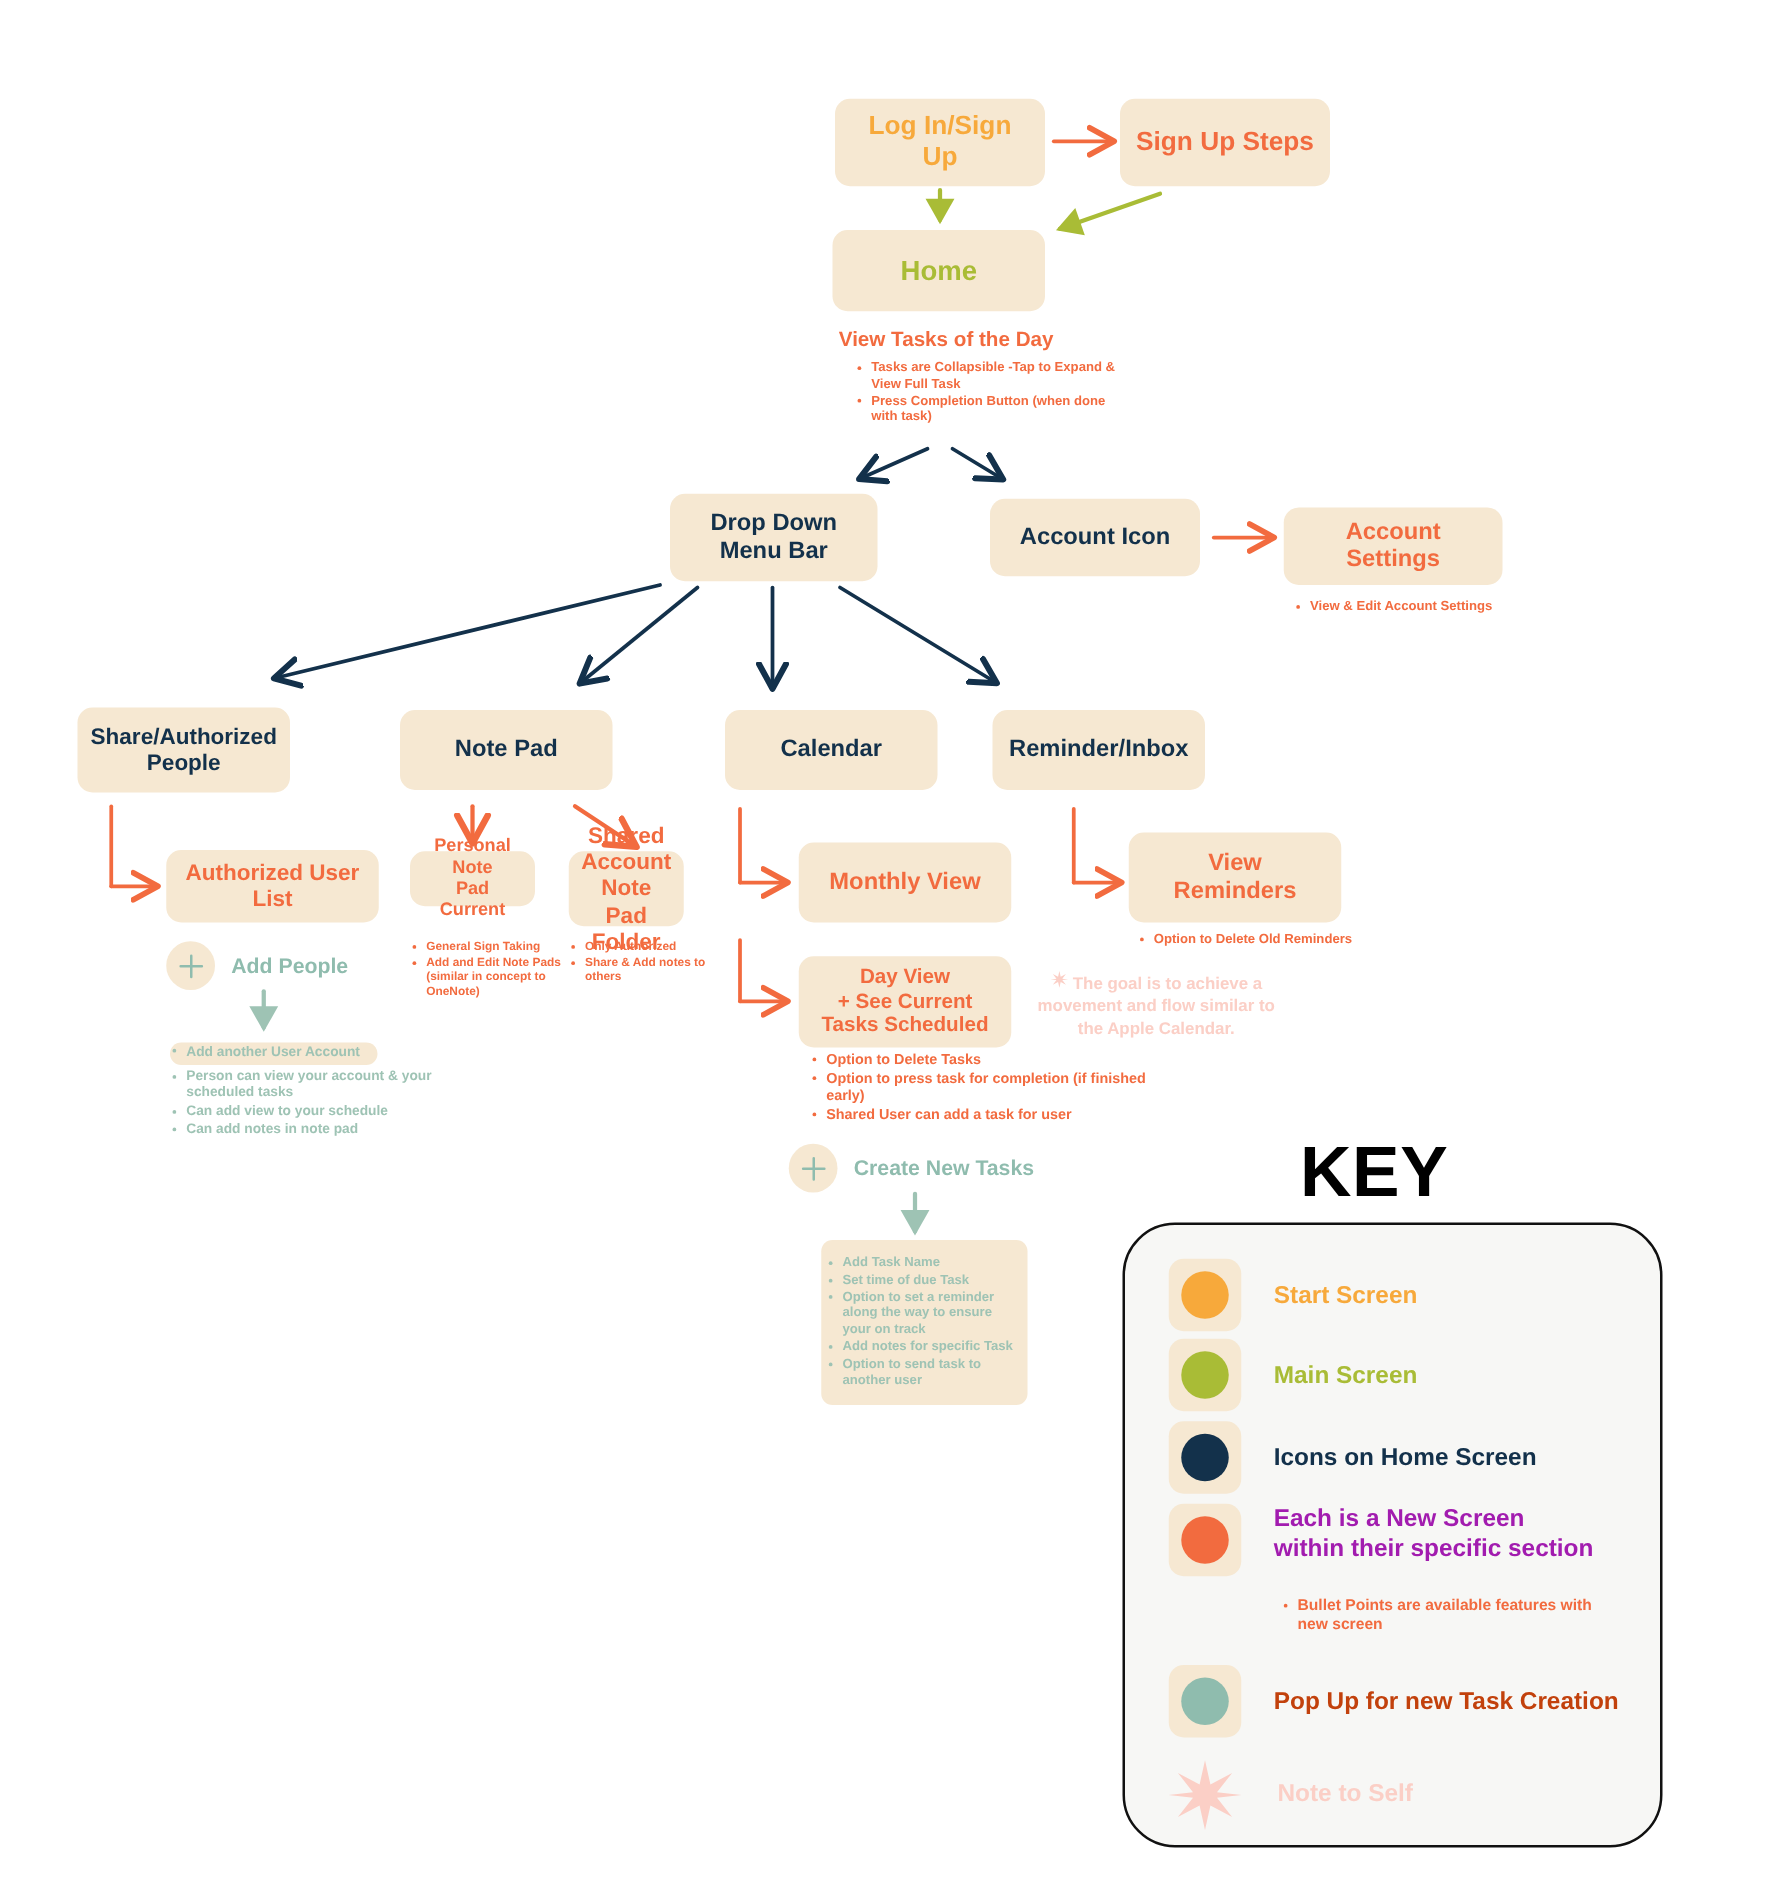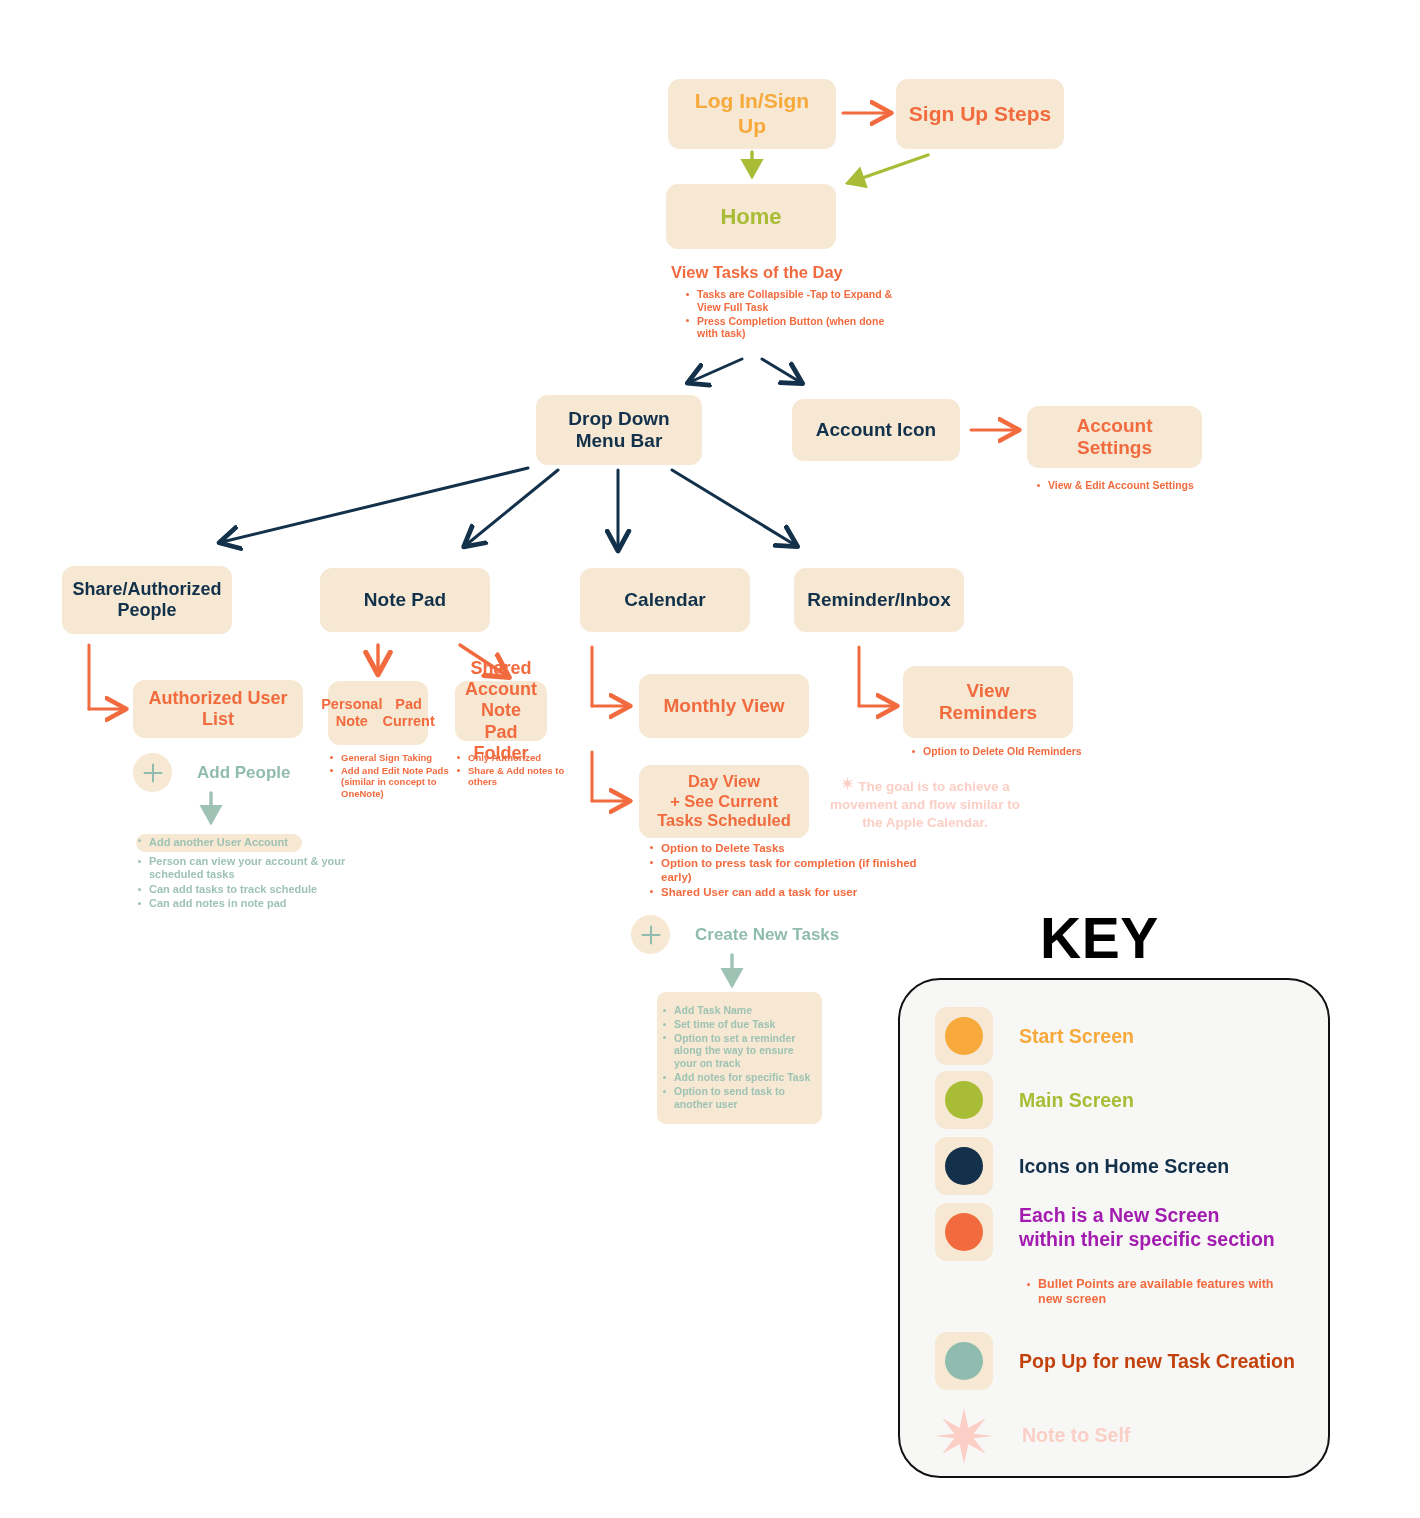--- a/index.html
+++ b/index.html
@@ -41,21 +41,21 @@
     width:3px;height:3px;border-radius:50%;background:currentColor;
   }
   .b-orange{color:#F26B3F;}
   .b-green {color:#9EC3B4;}
   .b-pill{
     background:#F6E8D2;border-radius:999px;display:inline-block;
     padding:2px 14px 3px 0;
   }
 
   
-  .plusrow{position:absolute;display:flex;align-items:center;gap:25px;}
+  .plusrow{position:absolute;display:flex;align-items:center;gap:13px;}
   .pluscircle{
     width:39px;height:39px;border-radius:50%;background:#F6E8D2;
     display:flex;align-items:center;justify-content:center;flex:0 0 auto;
   }
   .plusrow .plabel{font-weight:bold;color:#8FBCAE;font-size:17px;white-space:nowrap;}
 
   
   .noteself{
     position:absolute;color:#FBCFC6;font-weight:bold;
     font-size:13.5px;line-height:1.35;text-align:center;
@@ -216,26 +216,26 @@
 
   <div class="bullets b-green" style="left:136px;top:834px;width:290px;font-size:11px;">
     <ul>
       <li class="b-pill">Add another User Account</li>
     </ul>
   </div>
 
   <div class="bullets b-green" style="left:136px;top:855px;width:230px;font-size:11px;">
     <ul>
       <li>Person can view your account &amp; your scheduled tasks</li>
-      <li>Can add tasks to track schedule</li>
+      <li>Can add view to your schedule</li>
       <li>Can add notes in note pad</li>
     </ul>
   </div>
 
-  <div class="node n-screen" style="left:328px;top:681px;width:100px;height:64px;font-size:14.5px;flex-direction:row;">
+  <div class="node n-screen" style="left:328px;top:681px;width:100px;height:44px;font-size:14.5px;flex-direction:column;">
     <span>Personal Note</span>
     <span>Pad Current</span>
   </div>
 
   <div class="bullets b-orange" style="left:328px;top:752px;width:126px;font-size:9.5px;">
     <ul>
       <li>General Sign Taking</li>
       <li>Add and Edit Note Pads (similar in concept to OneNote)</li>
     </ul>
   </div>

